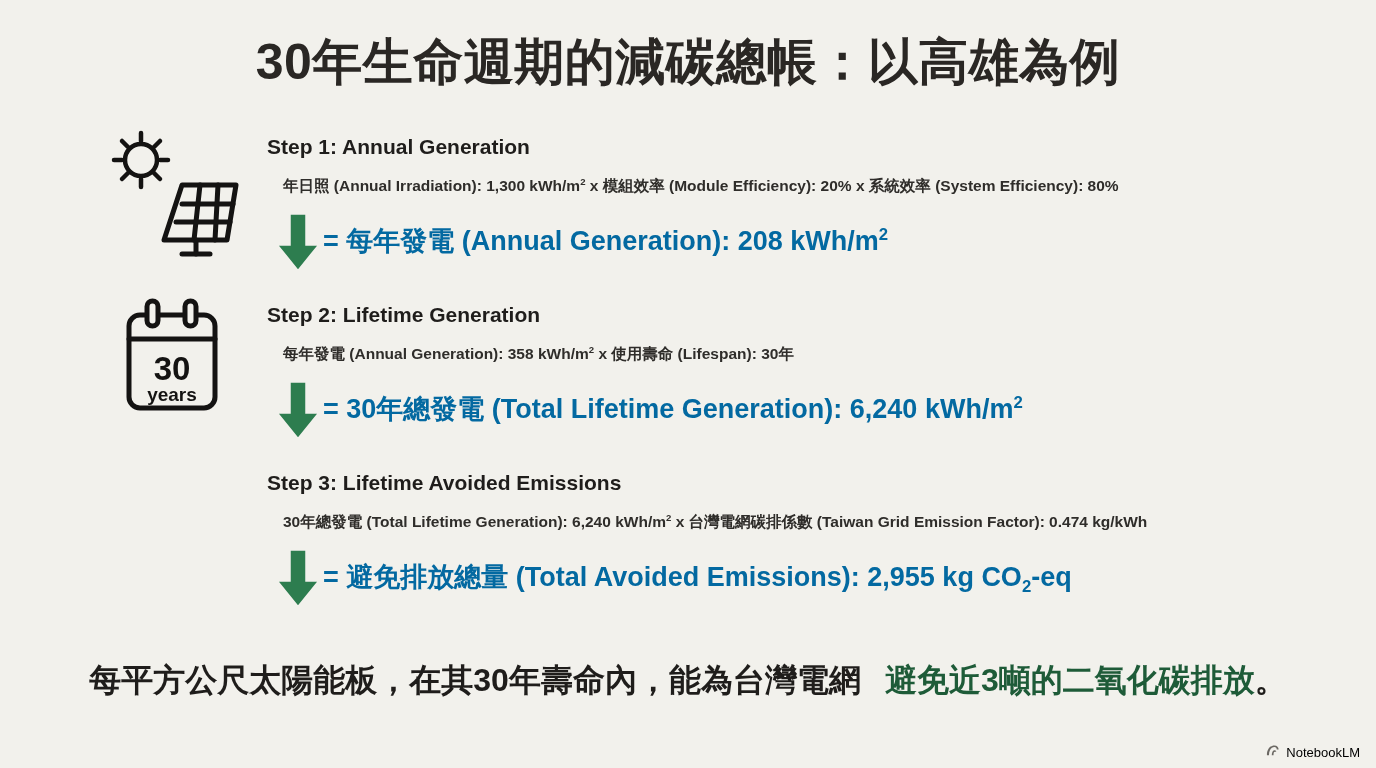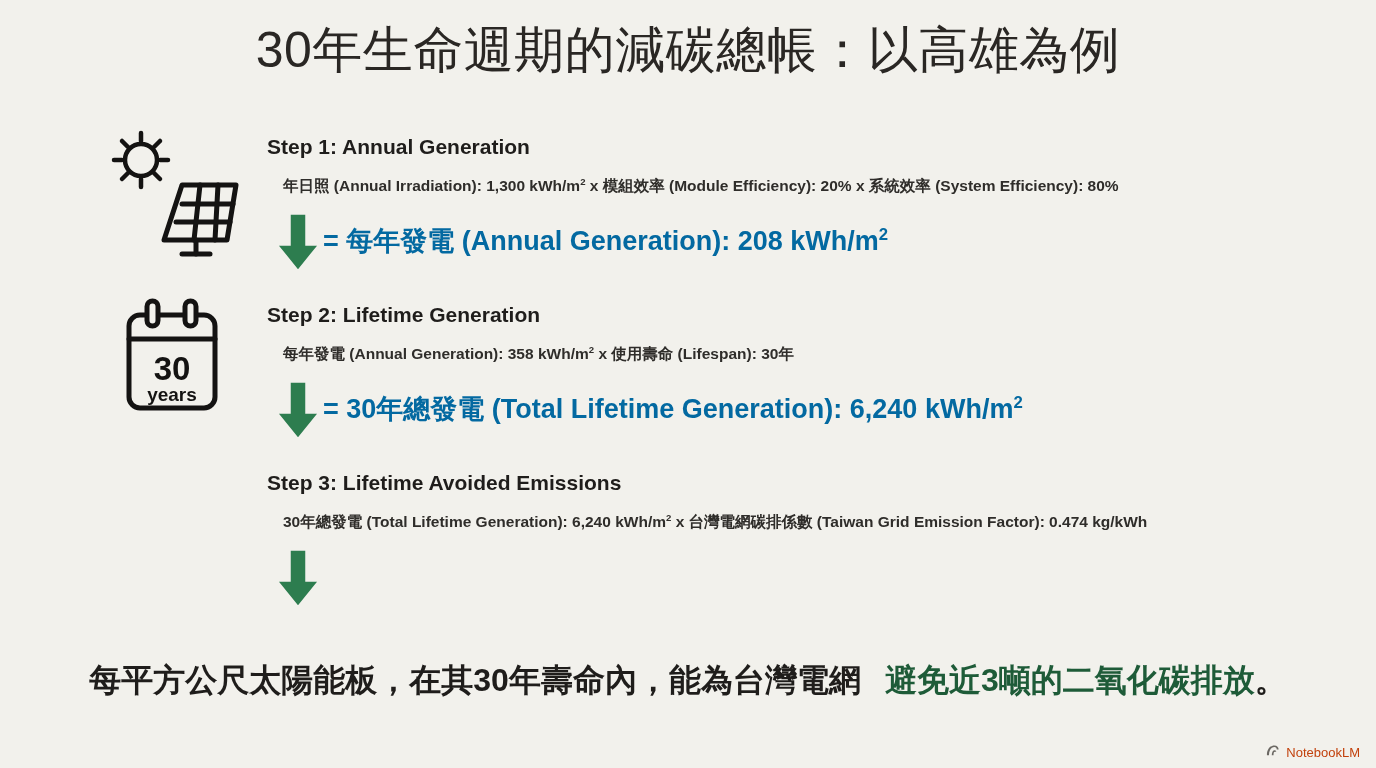--- a/index.html
+++ b/index.html
@@ -19,26 +19,26 @@
   .slide {
     position: relative;
     width: 1376px;
     height: 768px;
     box-sizing: border-box;
   }
 
   
   .title {
     position: absolute;
-    top: 20px;
+    top: 32px;
     left: 0;
     width: 1376px;
     text-align: center;
     font-size: 50px;
-    font-weight: 400;
+    font-weight: 700;
     letter-spacing: 0.5px;
     color: #2a2724;
     line-height: 1.2;
     white-space: nowrap;
   }
 
   
   .steps {
     position: absolute;
     top: 130px;
@@ -118,21 +118,21 @@
 
   
   .watermark {
     position: absolute;
     right: 16px;
     bottom: 8px;
     display: flex;
     align-items: center;
     gap: 6px;
     font-size: 13px;
-    color: #c2410c;
+    color: #000000;
     font-weight: 500;
   }
 </style>
 </head>
 <body>
 
 <div class="slide">
 
   <div class="title">30年生命週期的減碳總帳：以高雄為例</div>
 
@@ -207,20 +207,21 @@
     <div class="step">
       <div class="step-body">
         <h2 class="step-heading">Step 3: Lifetime Avoided Emissions</h2>
         <p class="step-formula"><span>30年總發電 (Total Lifetime Generation): 6,240 kWh/m</span><sup class="sup">2</sup><span>  x  台灣電網碳排係數 (Taiwan Grid Emission Factor): 0.474 kg/kWh</span></p>
         <div class="step-result-row">
           <span class="arrow-wrap">
             <svg viewBox="0 0 44 64" width="40" height="58" aria-hidden="true">
               <path d="M14 2 H30 V36 H43 L22 62 L1 36 H14 Z" fill="#2d7d4f"></path>
             </svg>
           </span>
+          <span class="step-result"><span>= 避免排放總量 (Total Avoided Emissions): 2,955 kg CO</span><sub class="sub">2</sub><span>-eq</span></span>
         </div>
       </div>
     </div>
 
   </div>
 
   <div class="conclusion">
     <span>每平方公尺太陽能板，在其30年壽命內，能為台灣電網</span><span class="hl">避免近3噸的二氧化碳排放</span><span>。</span>
   </div>
 

